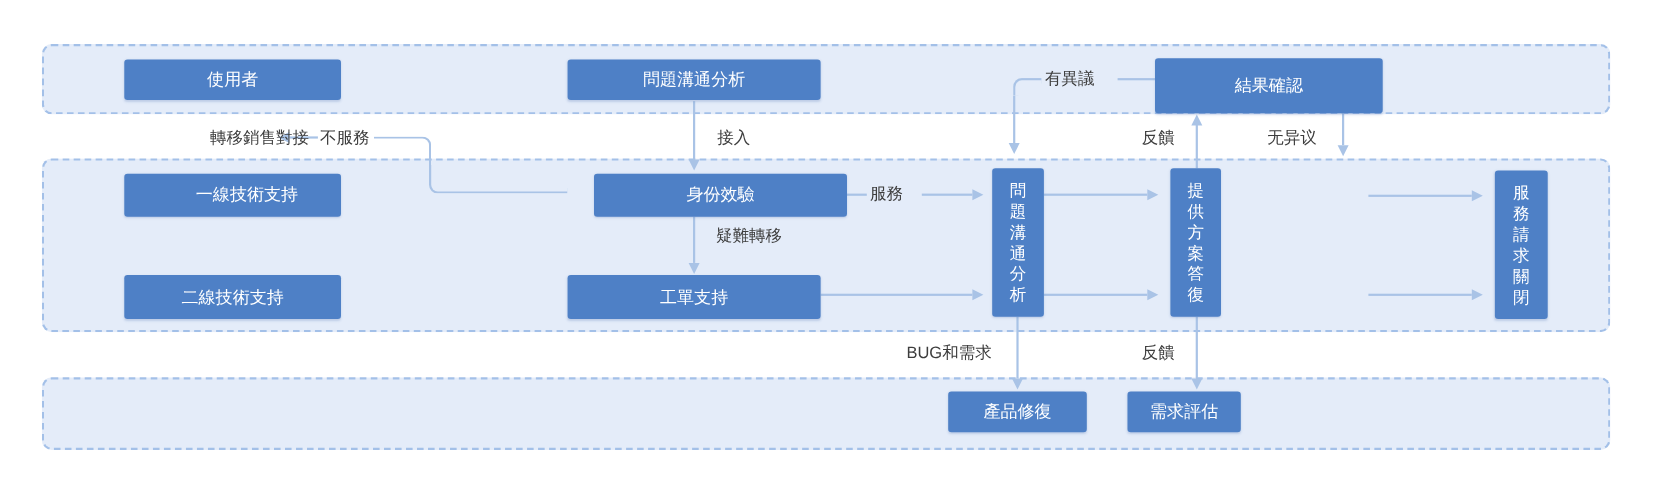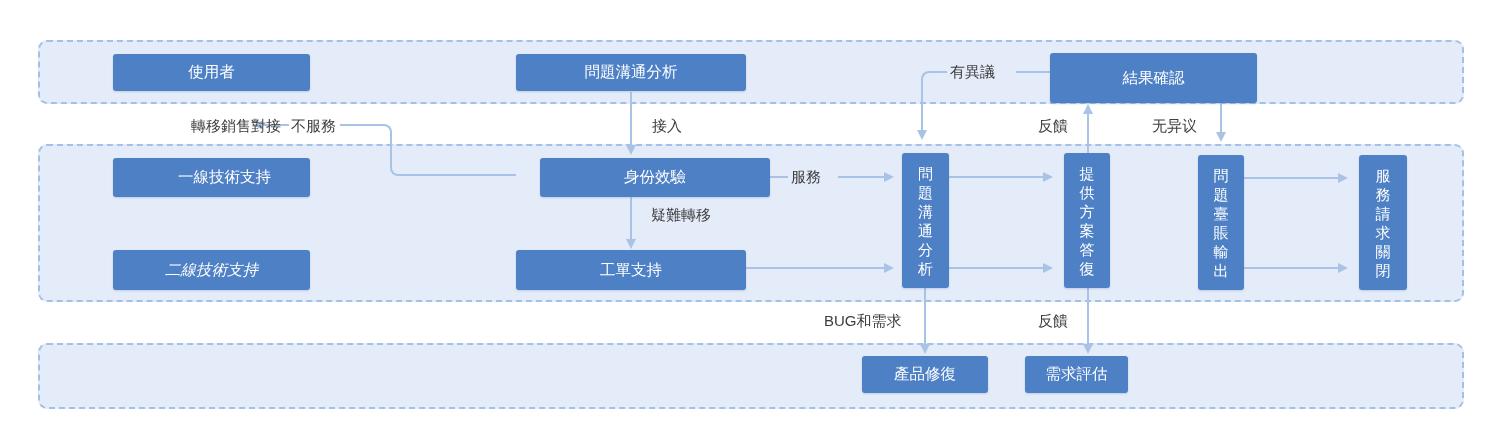--- a/index.html
+++ b/index.html
@@ -23,21 +23,21 @@
   
   .node{position:absolute;background:var(--node-fill);color:var(--node-text);
         border-radius:3px;font-size:15.5px;display:flex;align-items:center;justify-content:center;
         box-sizing:border-box;box-shadow:0 1px 2px rgba(80,115,180,.25);text-align:center;}
   .node.vert{font-size:15px;line-height:19px;padding:0 14px;word-break:break-all;}
   .n0{left:113px;top:54px;width:197px;height:37px;}
   .n1{left:516px;top:54px;width:230px;height:37px;}
   .n2{left:1050px;top:53px;width:207px;height:50px;}
   .n3{left:113px;top:158px;width:197px;height:39px;padding-left:26px;}
   .n4{left:516px;top:158px;width:230px;height:39px;margin-left:24px;}
-  .n5{left:113px;top:250px;width:197px;height:40px;font-style:italic;}
+  .n5{left:113px;top:250px;width:197px;height:40px;}
   .n6{left:516px;top:250px;width:230px;height:40px;}
   .n7{left:902px;top:153px;width:47px;height:135px;}
   .n8{left:1064px;top:153px;width:46px;height:135px;}
   .n9{left:1198px;top:155px;width:46px;height:135px;}
   .n10{left:1359px;top:155px;width:48px;height:135px;}
   .n11{left:862px;top:356px;width:126px;height:37px;}
   .n12{left:1025px;top:356px;width:103px;height:37px;}
 
   
   .elabel{position:absolute;color:var(--label-text);font-size:15px;line-height:16px;white-space:nowrap;}
@@ -143,21 +143,20 @@
 
   <div class="node n0">使用者</div>
   <div class="node n1">問題溝通分析</div>
   <div class="node n2">結果確認</div>
   <div class="node n3">一線技術支持</div>
   <div class="node n4">身份效驗</div>
   <div class="node n5">二線技術支持</div>
   <div class="node n6">工單支持</div>
   <div class="node vert n7">問題溝通分析</div>
   <div class="node vert n8">提供方案答復</div>
-  <div class="node vert n9">問題臺賬輸出</div>
   <div class="node vert n10">服務請求關閉</div>
   <div class="node n11">產品修復</div>
   <div class="node n12">需求評估</div>
 
   <span class="elabel lb-transfer">轉移銷售對接</span>
   <span class="elabel lb-noservice">不服務</span>
   <span class="elabel lb-access">接入</span>
   <span class="elabel lb-objection">有異議</span>
   <span class="elabel lb-feedback-top">反饋</span>
   <span class="elabel lb-noobjection">无异议</span>

